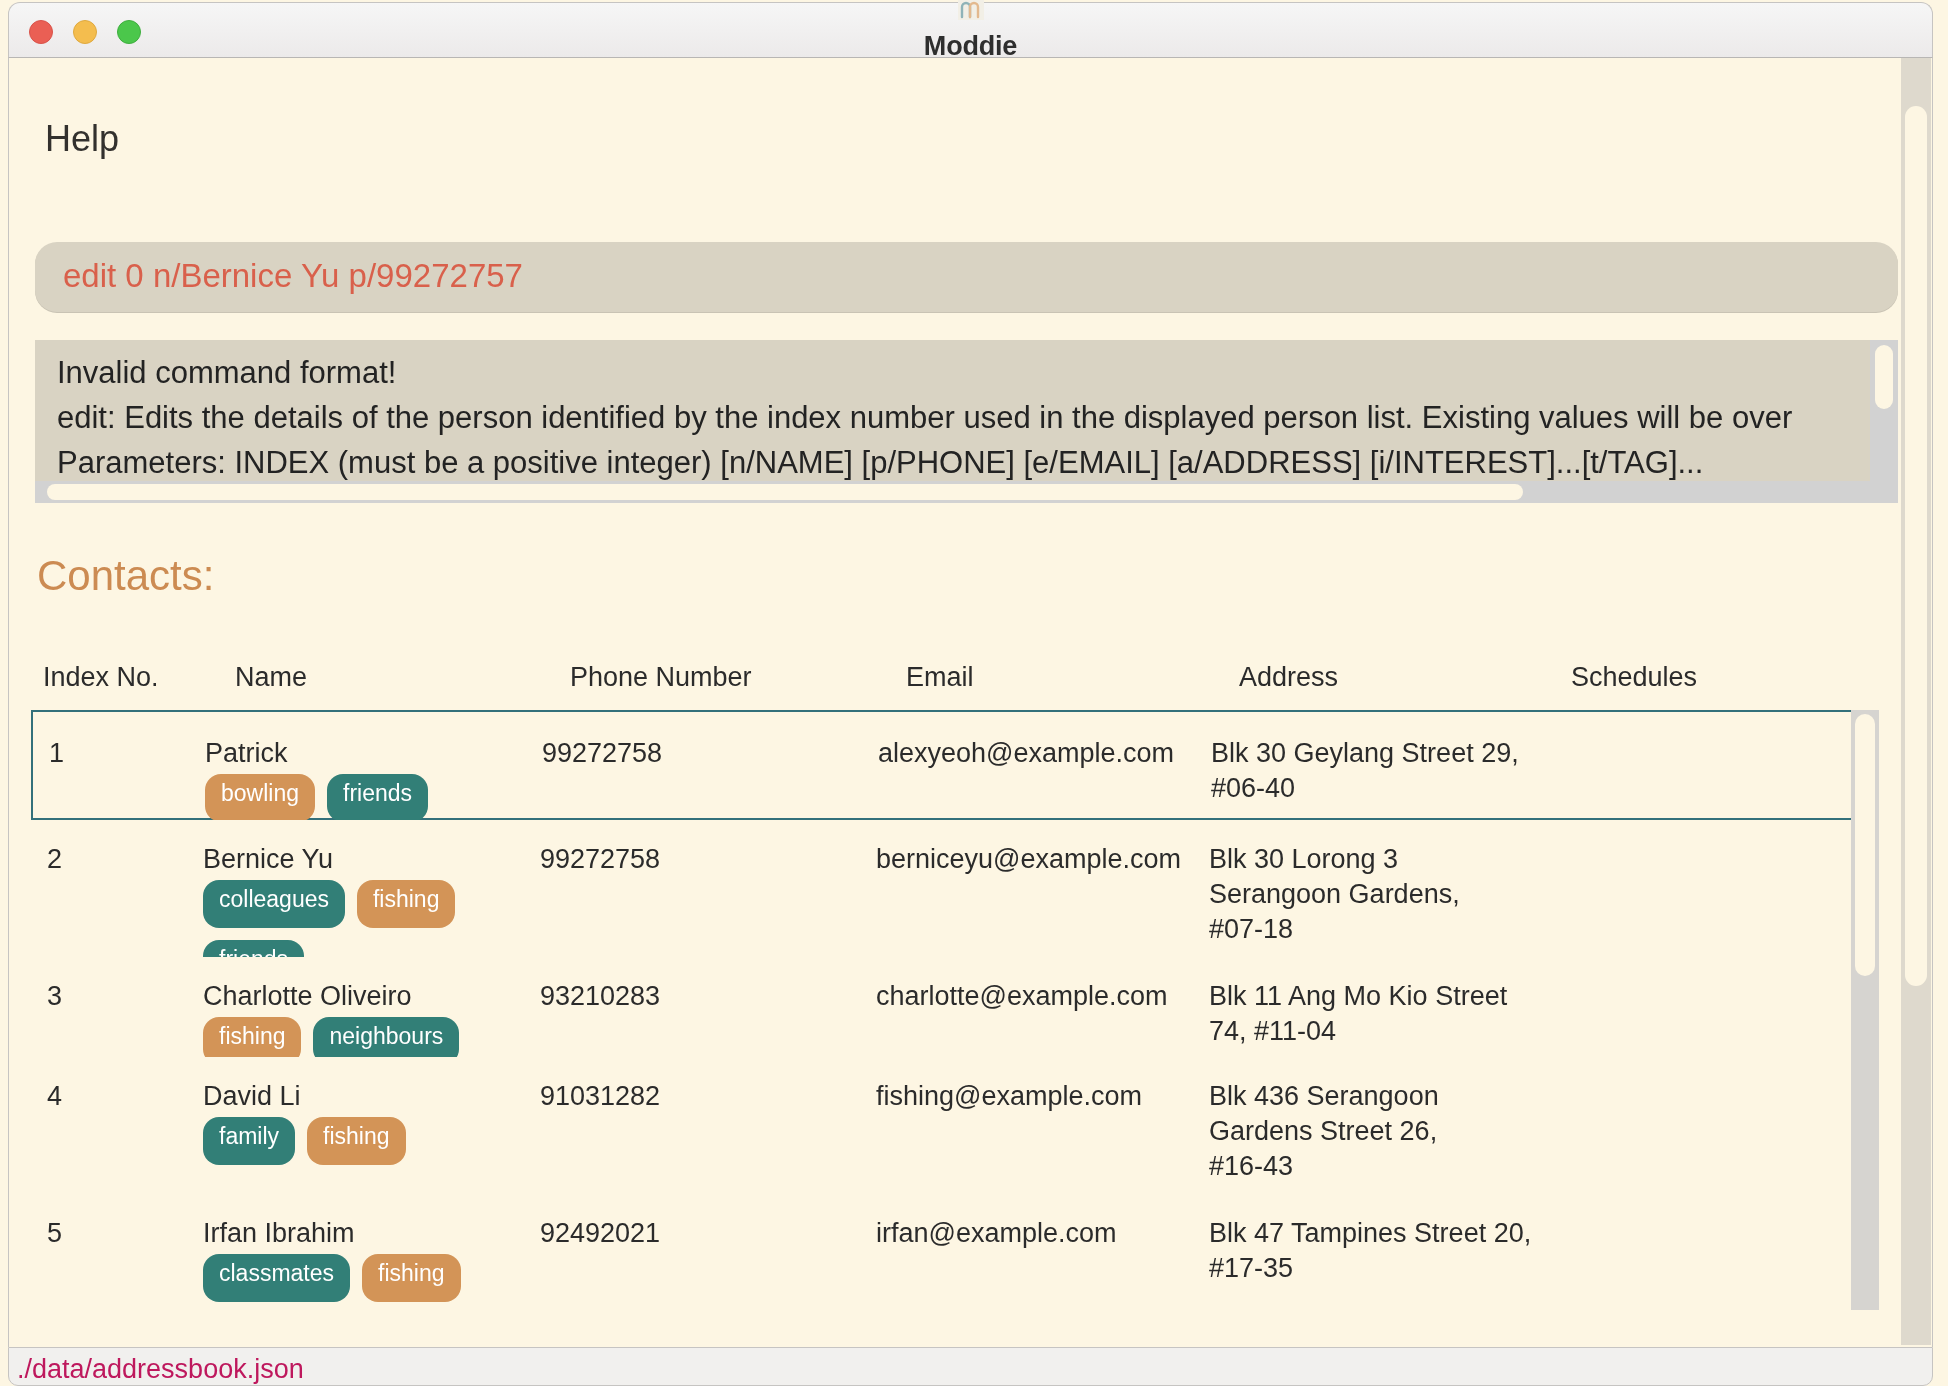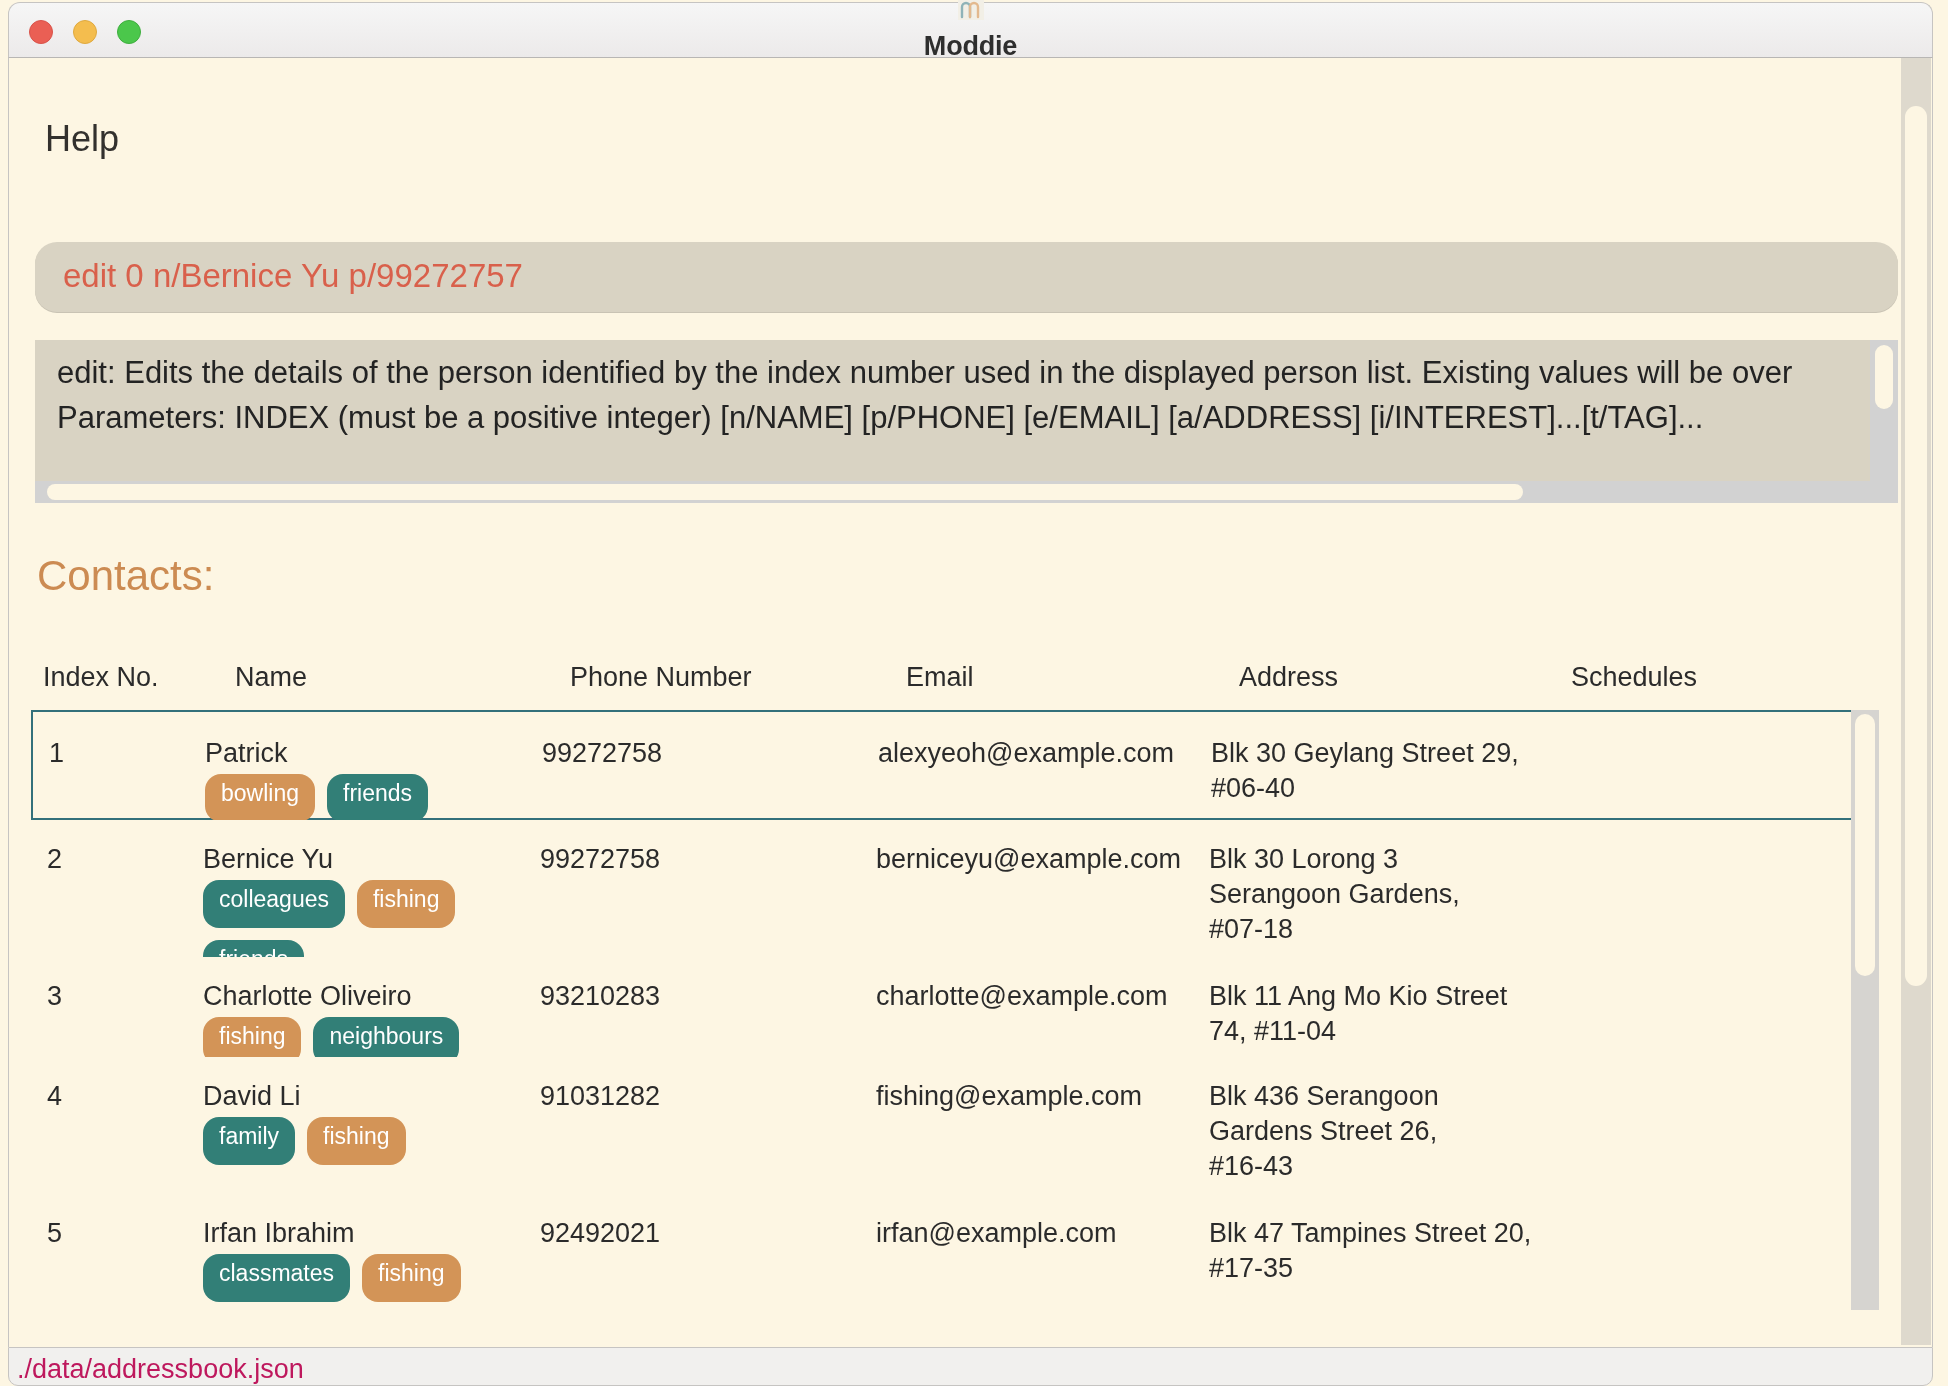--- a/index.html
+++ b/index.html
@@ -280,20 +280,21 @@
     <div class="pane-inner">
 
       <div class="help-label">Help</div>
 
       <div class="command-box">
         <span class="command-text">edit 0 n/Bernice Yu p/99272757</span>
       </div>
 
       <div class="result-box">
         <div class="result-text">
+          <div class="result-line">Invalid command format!</div>
           <div class="result-line">edit: Edits the details of the person identified by the index number used in the displayed person list. Existing values will be over</div>
           <div class="result-line">Parameters: INDEX (must be a positive integer) [n/NAME] [p/PHONE] [e/EMAIL] [a/ADDRESS] [i/INTEREST]...[t/TAG]...</div>
         </div>
         <div class="result-vtrack">
           <div class="result-vthumb"></div>
         </div>
         <div class="h-scroll-track">
           <div class="h-scroll-thumb"></div>
         </div>
       </div>

